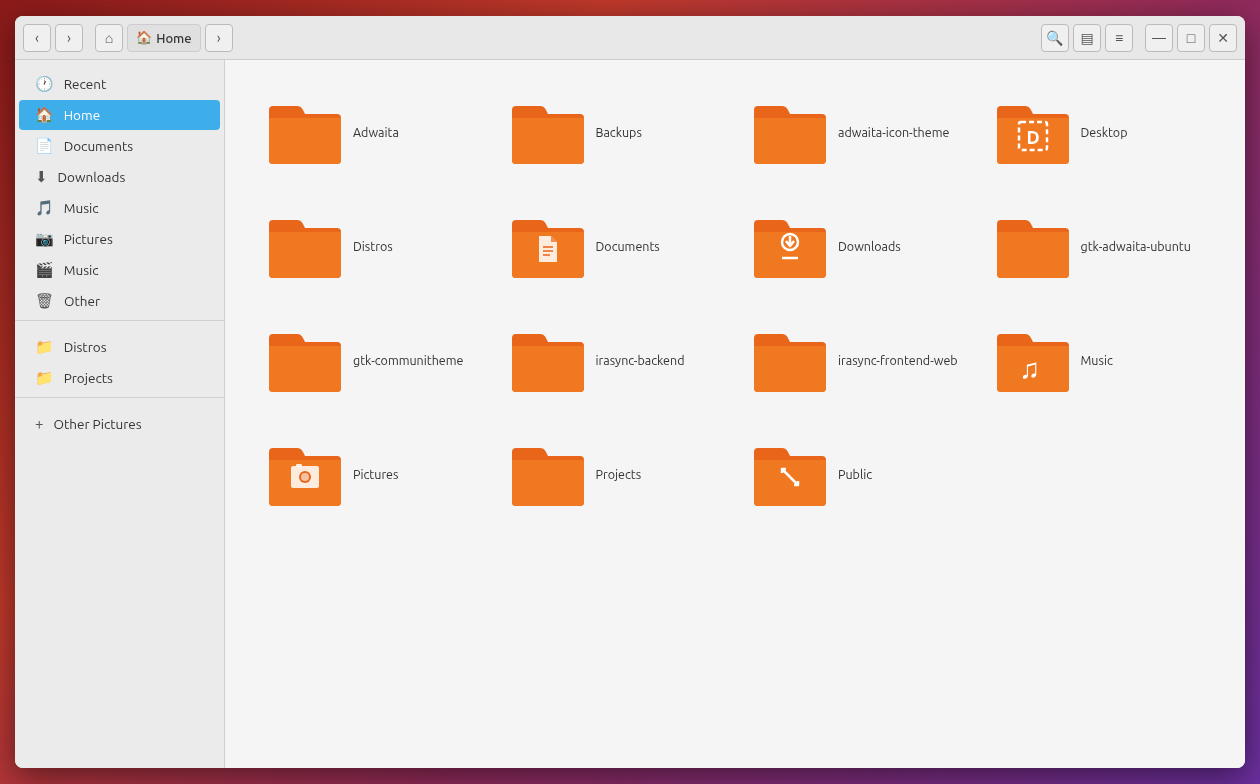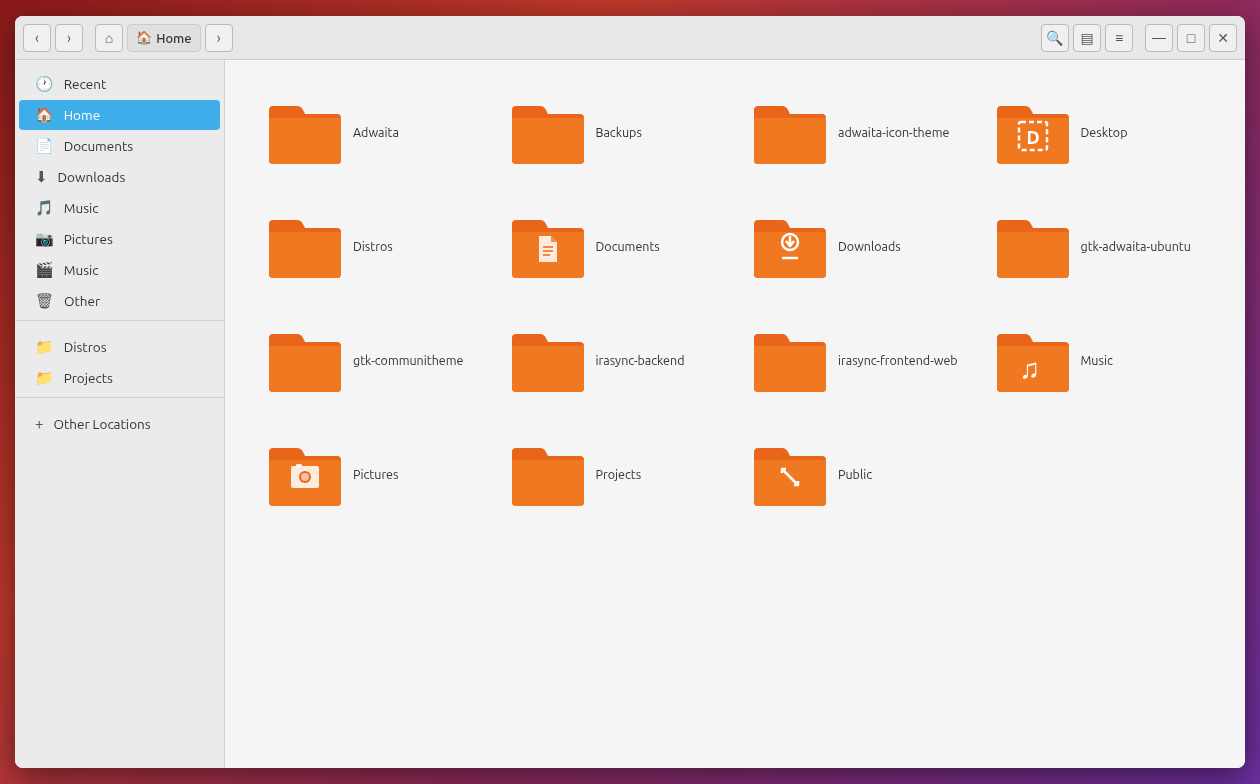--- a/index.html
+++ b/index.html
@@ -246,21 +246,21 @@
         <span class="sidebar-icon">📁</span>
         <span>Distros</span>
       </div>
       <div class="sidebar-item">
         <span class="sidebar-icon">📁</span>
         <span>Projects</span>
       </div>
       <div style="height:8px; border-top: 1px solid #d0d0d0; margin: 4px 0;"></div>
       <div class="sidebar-item">
         <span class="sidebar-icon">+</span>
-        <span>Other Locations</span>
+        <span>Other Pictures</span>
       </div>
     </div>
 
     <div class="main">
       <div class="file-grid">
 
         <div class="folder-item">
           <div class="folder-icon">
             <svg class="folder-svg" viewBox="0 0 84 80" xmlns="http://www.w3.org/2000/svg">
               <path d="M6,18 Q6,14 10,14 L34,14 Q38,14 40,18 L42,22 L74,22 Q78,22 78,26 L78,68 Q78,72 74,72 L10,72 Q6,72 6,68 Z" fill="#E8651A"></path>

